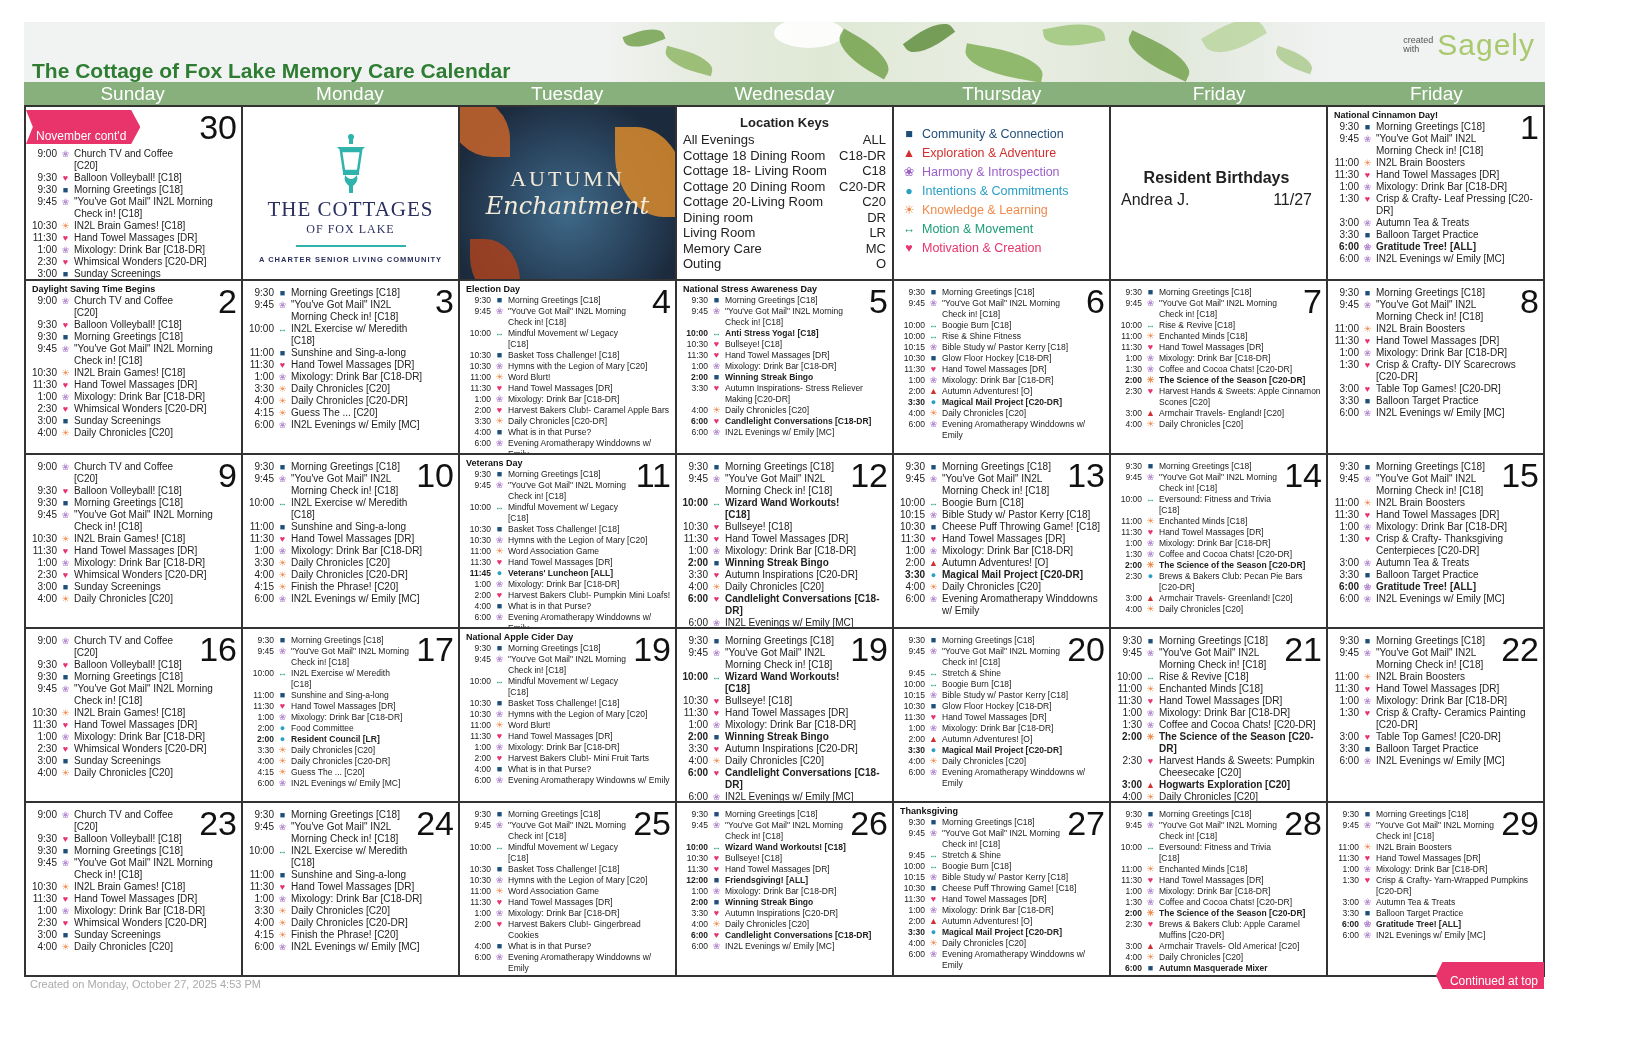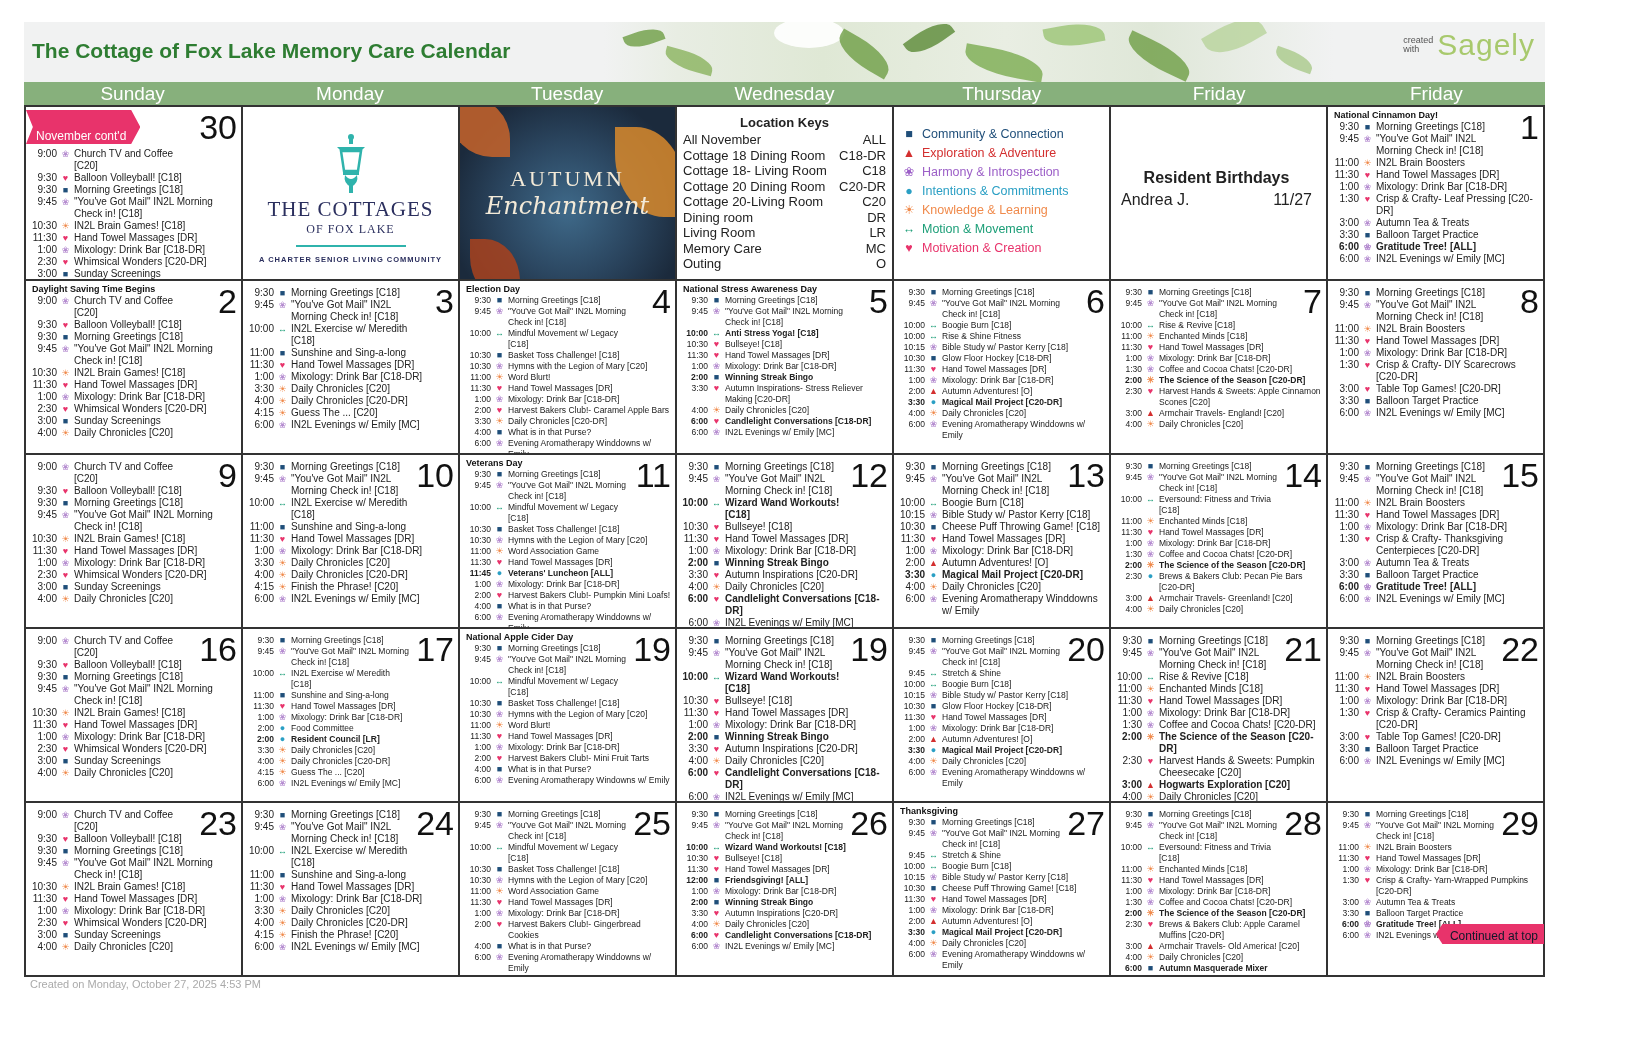--- a/index.html
+++ b/index.html
@@ -1,21 +1,21 @@
 <!DOCTYPE html>
 <html><head>
 <meta charset="utf-8">
 <style>
 *{box-sizing:border-box;margin:0;padding:0}
 html,body{width:1632px;height:1056px;background:#fff;overflow:hidden}
 body{font-family:"Liberation Sans",sans-serif;color:#222;position:relative}
 .page{position:absolute;left:24px;top:22px;width:1521px}
 .banner{position:relative;height:60px;background:#f1f2f2;overflow:hidden}
 .banner .month{position:absolute;left:8px;top:0;font-size:31px;color:#2e7d32;font-weight:400;letter-spacing:0.3px}
-.banner .title{position:absolute;left:8px;top:17px;font-size:21px;font-weight:bold;color:#2e7d32}
+.banner .title{position:absolute;left:8px;top:37px;font-size:21px;font-weight:bold;color:#2e7d32}
 .leaves{position:absolute;left:580px;top:0;width:730px;height:60px;background:linear-gradient(90deg,#f1f2f2 0%,#e8ede3 10%,#dfe8d5 30%,#e9eee3 55%,#dfe7d8 75%,#f1f2f2 100%)}
 .leaf{position:absolute;border-radius:0 70% 0 70%;background:#6e9e45;opacity:.8}
 .sagely{position:absolute;right:10px;top:6px;display:flex;align-items:center;gap:4px}
 .sagely .cw{font-size:9px;line-height:9px;color:#555;}
 .sagely .logo{font-size:30px;color:#a8c96d;font-weight:300;letter-spacing:1px}
 .dayhdr{display:grid;grid-template-columns:repeat(7,1fr);background:#87b07c;height:23px}
 .dayhdr div{color:#fff;text-align:center;font-size:19px;line-height:23px}
 .grid{display:grid;grid-template-columns:repeat(7,1fr);grid-template-rows:174px repeat(4,174px);border-left:2px solid #333;border-top:2px solid #333}
 .cell{position:relative;border-right:2px solid #333;border-bottom:2px solid #333;overflow:hidden;padding:3px 4px 0 4px}
 .daynum{position:absolute;top:0;right:4px;font-size:34px;line-height:40px;color:#111}
@@ -40,21 +40,21 @@
 .autumn .leafdeco{position:absolute;border-radius:0 70% 0 70%;opacity:.85}
 .keys{padding:8px 6px 0 6px}
 .keys h3{text-align:center;font-size:13px;margin-bottom:2px}
 .krow{display:flex;justify-content:space-between;font-size:13px;line-height:15.5px}
 .legend{padding:18px 4px 0 8px}
 .lrow{font-size:12.5px;line-height:19px;display:flex;gap:6px}
 .bday{display:flex;flex-direction:column;padding:62px 14px 0 10px}
 .bday h3{font-size:16px;text-align:center;margin-bottom:4px}
 .brow{display:flex;justify-content:space-between;font-size:16px}
 .footer{position:absolute;left:30px;top:978px;font-size:11px;color:#aaa}
-.cont-top{position:absolute;right:88px;top:924px;background:#e8336b;color:#0f172a;font-size:12px;padding:5px 6px 1px 14px;clip-path:polygon(6% 0,100% 0,100% 100%,6% 100%,0 50%)}
+.cont-top{position:absolute;right:88px;top:962px;background:#e8336b;color:#ffffff;font-size:12px;padding:12px 6px 1px 14px;clip-path:polygon(6% 0,100% 0,100% 100%,6% 100%,0 50%)}
 </style>
 </head>
 <body>
 
 <div class="page">
   <div class="banner">
     <div class="leaves">
       <div class="leaf" style="left:20px;top:8px;width:40px;height:16px;transform:rotate(-20deg)"></div>
       <div class="leaf" style="left:60px;top:30px;width:50px;height:18px;transform:rotate(15deg);background:#8ab35e"></div>
       <div class="leaf" style="left:170px;top:-4px;width:70px;height:30px;background:#fff;opacity:.9;border-radius:50%"></div>
@@ -161,21 +161,21 @@
       <div class="leafdeco" style="left:-10px;top:-10px;width:60px;height:60px;background:#c8642a"></div>
       <div class="leafdeco" style="right:-10px;top:20px;width:70px;height:90px;background:#d98a2b"></div>
       <div class="leafdeco" style="left:10px;bottom:-20px;width:50px;height:60px;background:#a9421d"></div>
       <div class="a1" style="position:relative">AUTUMN</div>
       <div class="a2" style="position:relative">Enchantment</div>
     </div>
     <div class="cell keys">
       <h3>Location Keys</h3>
       <div id="keys-list">
           <div class="krow">
-            <span>All November</span>
+            <span>All Evenings</span>
             <span>ALL</span>
           </div>
           <div class="krow">
             <span>Cottage 18 Dining Room</span>
             <span>C18-DR</span>
           </div>
           <div class="krow">
             <span>Cottage 18- Living Room</span>
             <span>C18</span>
           </div>

